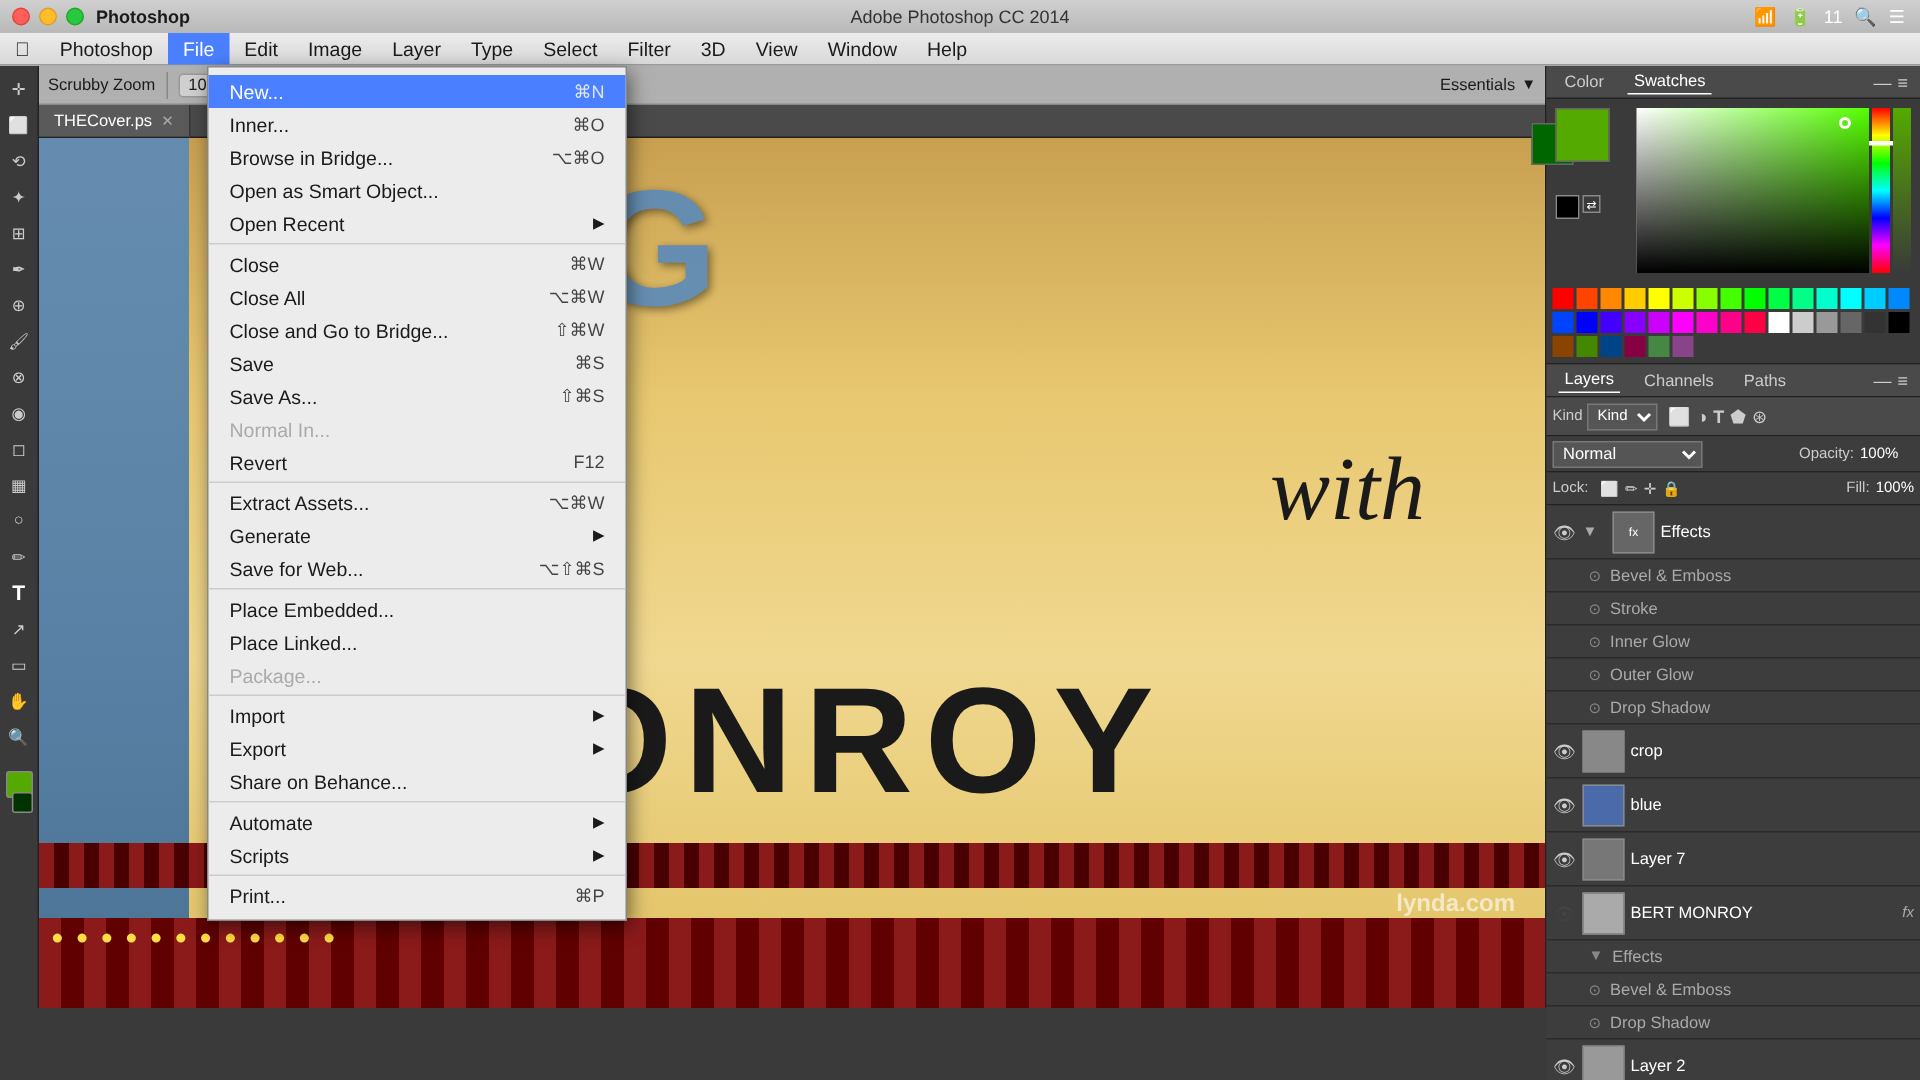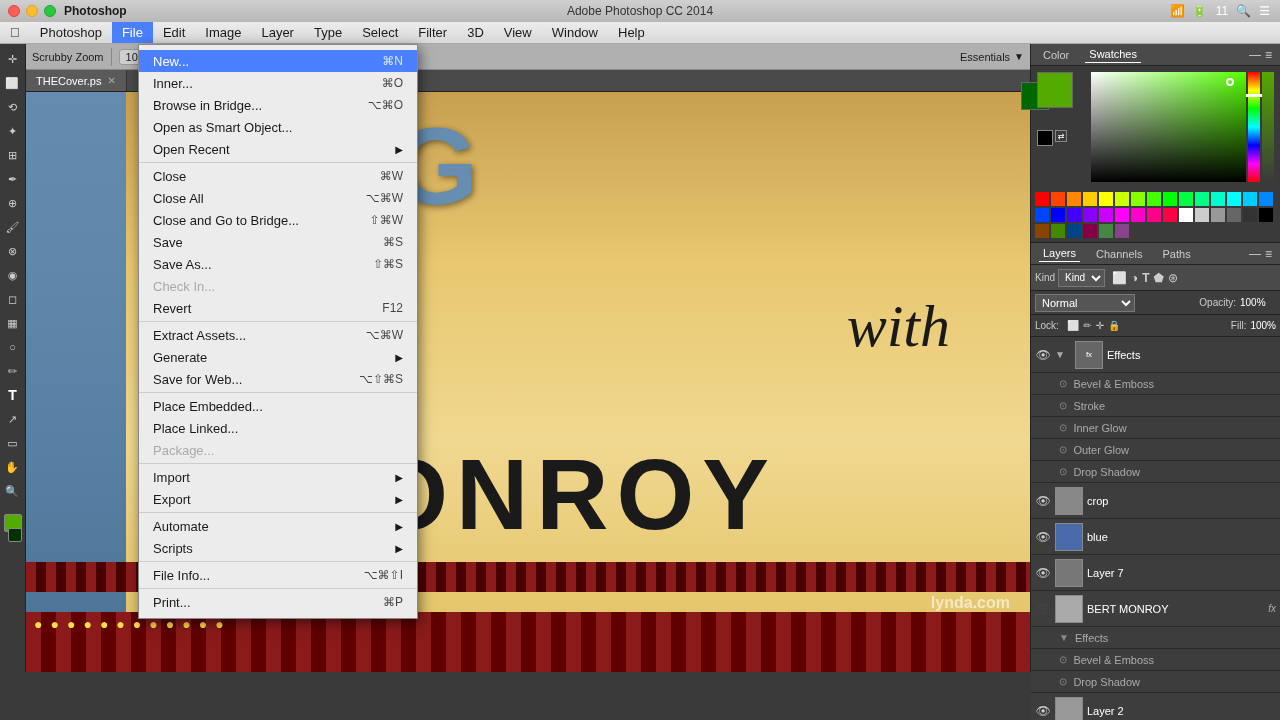--- a/index.html
+++ b/index.html
@@ -813,21 +813,21 @@
     </div>
     <div class="menu-row">
       <span>Save</span>
       <span class="shortcut">⌘S</span>
     </div>
     <div class="menu-row">
       <span>Save As...</span>
       <span class="shortcut">⇧⌘S</span>
     </div>
     <div class="menu-row disabled">
-      <span>Check In...</span>
+      <span>Normal In...</span>
     </div>
     <div class="menu-row">
       <span>Revert</span>
       <span class="shortcut">F12</span>
     </div>
   </div>
 
   <div class="menu-group">
     <div class="menu-row">
       <span>Extract Assets...</span>
@@ -857,39 +857,36 @@
 
   <div class="menu-group">
     <div class="menu-row">
       <span>Import</span>
       <span class="submenu-arrow">▶</span>
     </div>
     <div class="menu-row">
       <span>Export</span>
       <span class="submenu-arrow">▶</span>
     </div>
+    <div class="menu-row">
+      <span>Share on Behance...</span>
+    </div>
   </div>
 
   <div class="menu-group">
     <div class="menu-row">
       <span>Automate</span>
       <span class="submenu-arrow">▶</span>
     </div>
     <div class="menu-row">
       <span>Scripts</span>
       <span class="submenu-arrow">▶</span>
     </div>
   </div>
 
-  <div class="menu-group">
-    <div class="menu-row">
-      <span>File Info...</span>
-      <span class="shortcut">⌥⌘⇧I</span>
-    </div>
-  </div>
 
   <div class="menu-group">
     <div class="menu-row">
       <span>Print...</span>
       <span class="shortcut">⌘P</span>
     </div>
   </div>
 </div>
 
 </body></html>

